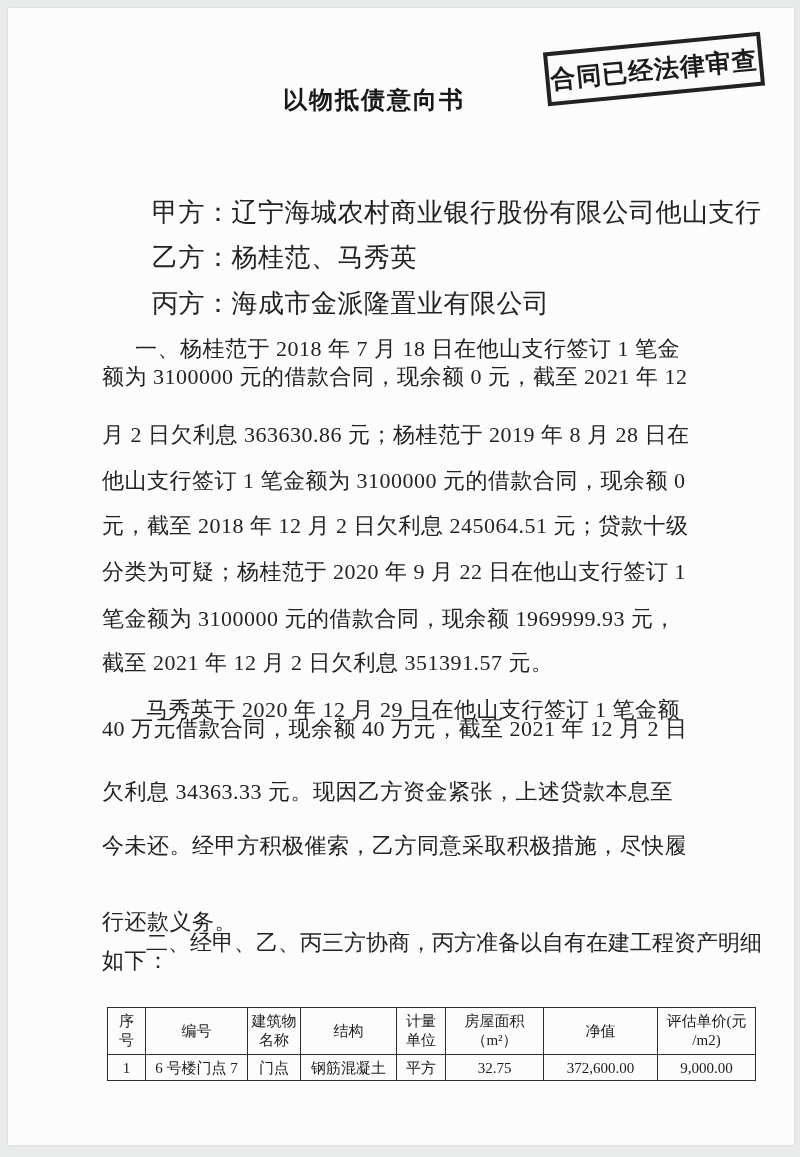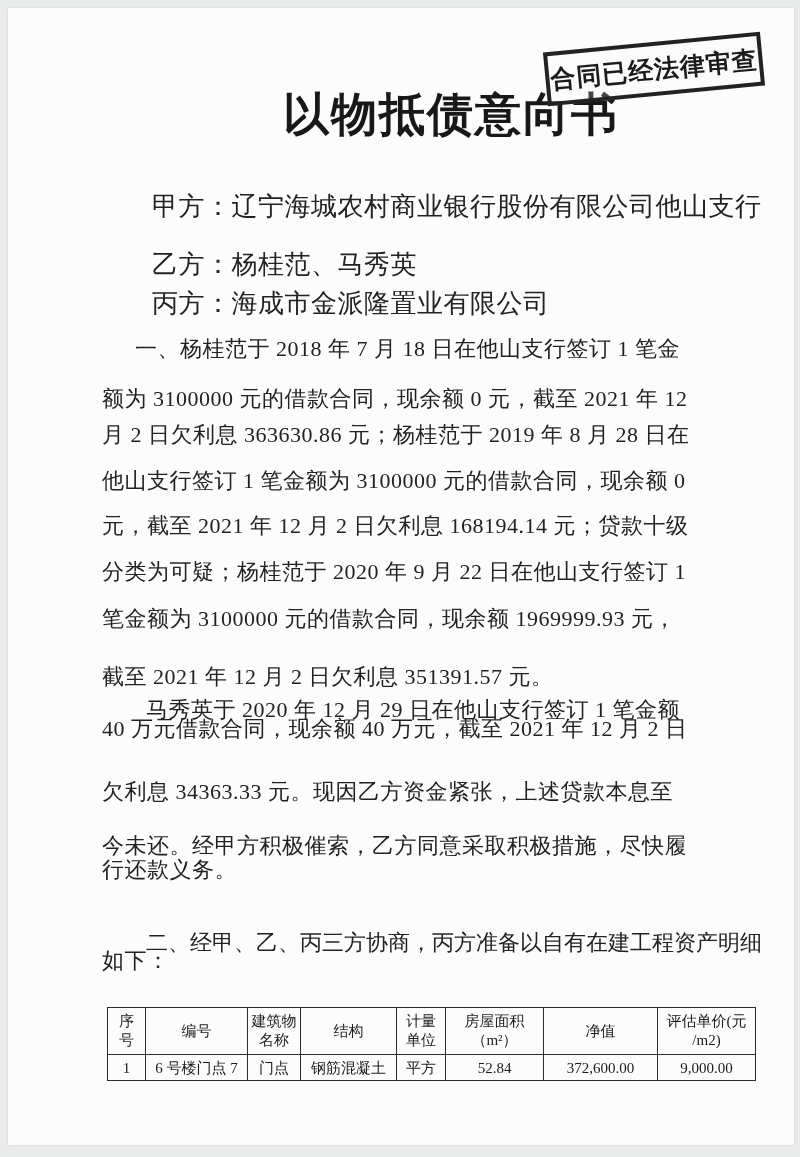--- a/index.html
+++ b/index.html
@@ -10,21 +10,21 @@
     color:#1f1f1f;
     overflow:hidden;
   }
   .page{
     position:absolute;left:8px;top:8px;width:786px;height:1137px;
     background:#fcfcfc;
     box-shadow:0 0 2px rgba(0,0,0,.12);
   }
   .title{
     position:absolute;left:283px;top:84px;margin:0;
-    font-size:46px;font-weight:bold;letter-spacing:2px;
+    font-size:24px;font-weight:bold;letter-spacing:2px;
     color:#181818;white-space:nowrap;
   }
   .stamp{
     position:absolute;left:545px;top:42px;width:218px;height:54px;
     box-sizing:border-box;border:4px solid #222;
     transform:rotate(-5.5deg);
     display:flex;align-items:center;justify-content:center;
     background:rgba(252,252,252,.2);
   }
   .stamp span{
@@ -61,37 +61,37 @@
 <body>
 
 <div class="page"></div>
 
 <h1 class="title">以物抵债意向书</h1>
 
 <div class="stamp">
   <span>合同已经法律审查</span>
 </div>
 
-<div class="party" style="top:191px">甲方：辽宁海城农村商业银行股份有限公司他山支行</div>
-<div class="party" style="top:249px">乙方：杨桂范、马秀英</div>
+<div class="party" style="top:197px">甲方：辽宁海城农村商业银行股份有限公司他山支行</div>
+<div class="party" style="top:242px">乙方：杨桂范、马秀英</div>
 <div class="party" style="top:288px">丙方：海成市金派隆置业有限公司</div>
 
 <div class="bl ind-sm" style="top:332px">一、杨桂范于 2018 年 7 月 18 日在他山支行签订 1 笔金</div>
-<div class="bl" style="top:382px">额为 3100000 元的借款合同，现余额 0 元，截至 2021 年 12</div>
+<div class="bl" style="top:360px">额为 3100000 元的借款合同，现余额 0 元，截至 2021 年 12</div>
 <div class="bl" style="top:418px">月 2 日欠利息 363630.86 元；杨桂范于 2019 年 8 月 28 日在</div>
 <div class="bl" style="top:464px">他山支行签订 1 笔金额为 3100000 元的借款合同，现余额 0</div>
-<div class="bl" style="top:509px">元，截至 2021 年 12 月 2 日欠利息 168194.14 元；贷款十级</div>
+<div class="bl" style="top:509px">元，截至 2018 年 12 月 2 日欠利息 245064.51 元；贷款十级</div>
 <div class="bl" style="top:555px">分类为可疑；杨桂范于 2020 年 9 月 22 日在他山支行签订 1</div>
 <div class="bl" style="top:602px">笔金额为 3100000 元的借款合同，现余额 1969999.93 元，</div>
-<div class="bl" style="top:660px">截至 2021 年 12 月 2 日欠利息 351391.57 元。</div>
+<div class="bl" style="top:646px">截至 2021 年 12 月 2 日欠利息 351391.57 元。</div>
 <div class="bl ind" style="top:693px">马秀英于 2020 年 12 月 29 日在他山支行签订 1 笔金额</div>
 <div class="bl" style="top:712px">40 万元借款合同，现余额 40 万元，截至 2021 年 12 月 2 日</div>
 <div class="bl" style="top:775px">欠利息 34363.33 元。现因乙方资金紧张，上述贷款本息至</div>
 <div class="bl" style="top:829px">今未还。经甲方积极催索，乙方同意采取积极措施，尽快履</div>
-<div class="bl" style="top:853px">行还款义务。</div>
+<div class="bl" style="top:905px">行还款义务。</div>
 <div class="bl ind small" style="top:926px">二、经甲、乙、丙三方协商，丙方准备以自有在建工程资产明细</div>
 <div class="bl" style="top:944px">如下：</div>
 
 <table class="assets">
   <colgroup>
     <col style="width:38px">
       <col style="width:102px">
       <col style="width:53px">
       <col style="width:96px">
     <col style="width:49px">
@@ -132,18 +132,18 @@
         </th>
     </tr>
   </thead>
   <tbody>
     <tr>
       <td>1</td>
       <td>6 号楼门点 7</td>
       <td>门点</td>
       <td>钢筋混凝土</td>
       <td>平方</td>
-      <td>52.84</td>
+      <td>32.75</td>
       <td>372,600.00</td>
       <td>9,000.00</td>
     </tr>
   </tbody>
 </table>
 
 </body></html>

